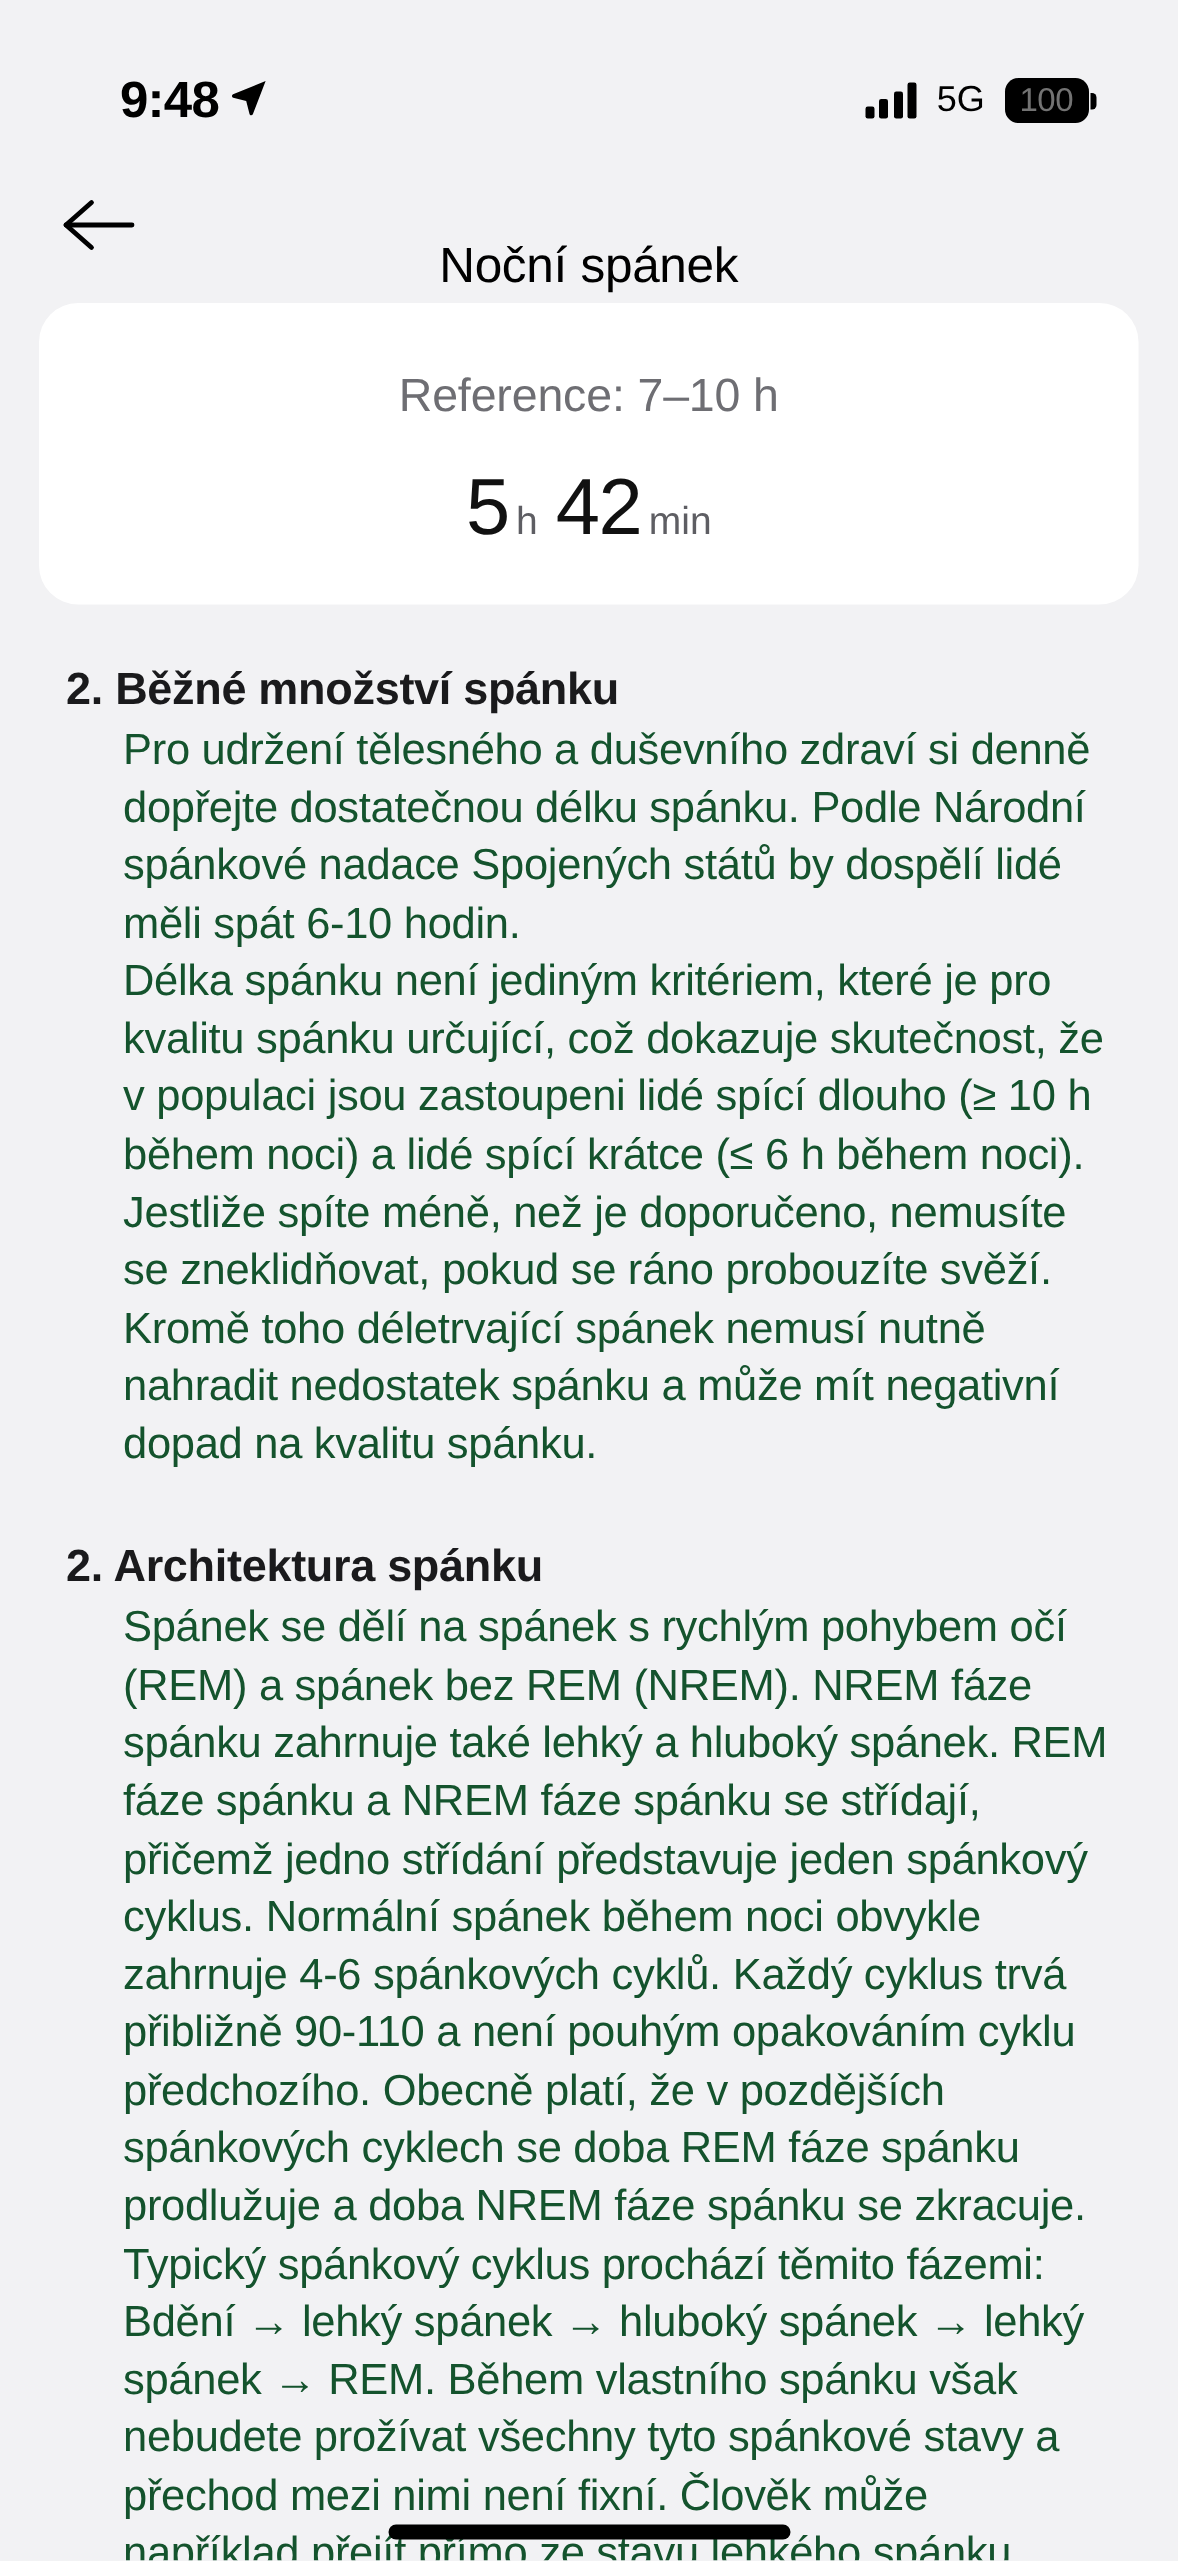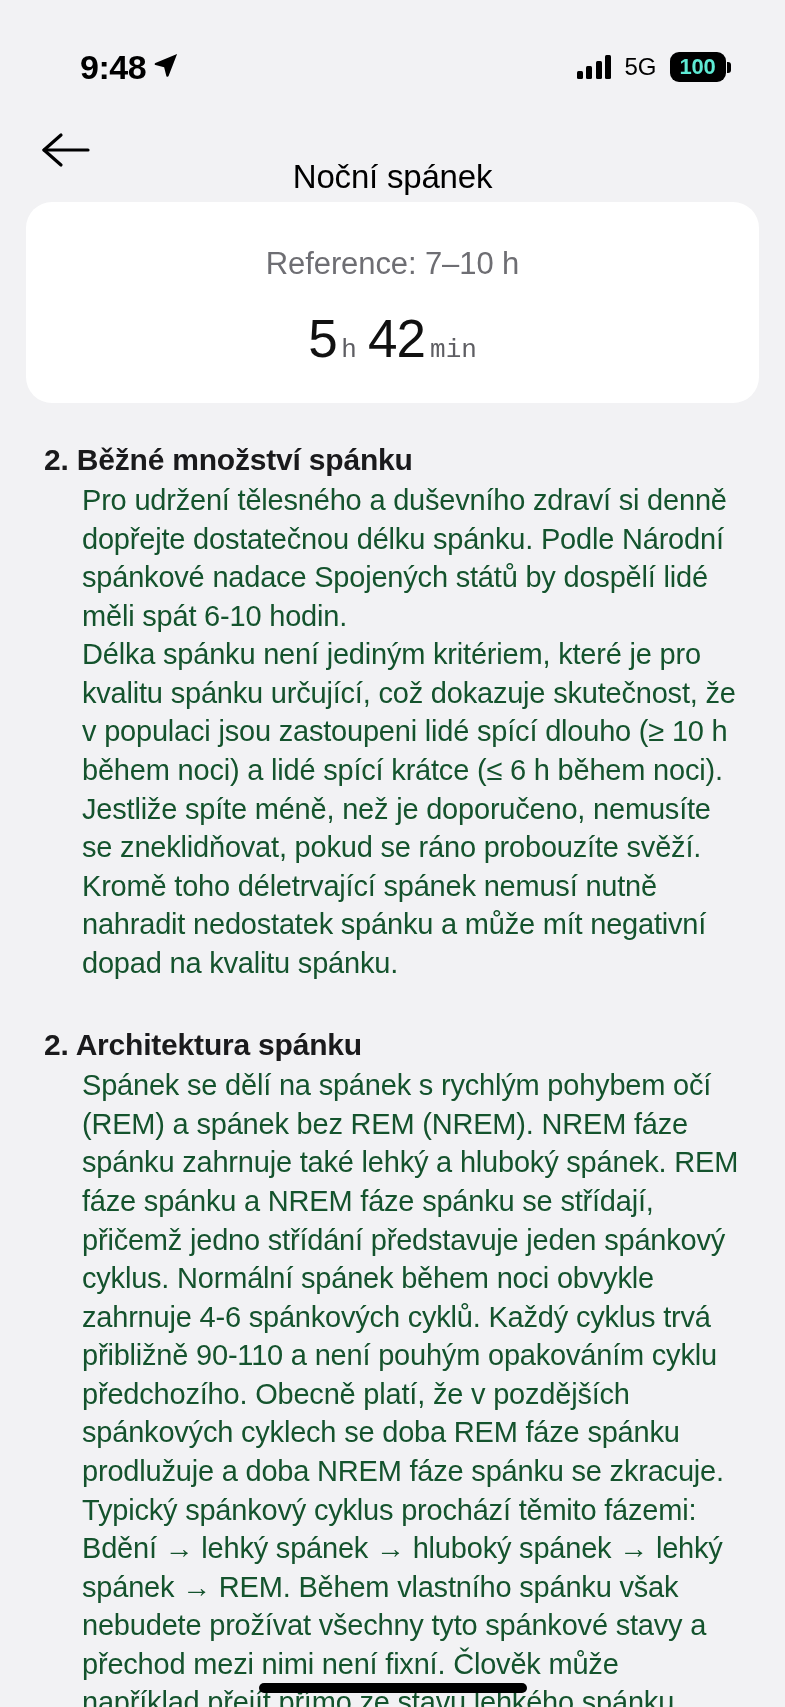--- a/index.html
+++ b/index.html
@@ -68,30 +68,30 @@
     font-weight: 500;
     letter-spacing: 0px;
     line-height: 1;
   }
   .battery-wrap {
     display: flex;
     align-items: center;
   }
   .battery-pill {
     background: #000;
-    color: #5eead4;
+    color: #737373;
     border-radius: 9px;
     height: 30px;
     min-width: 56px;
     padding: 0 7px;
     display: flex;
     align-items: center;
     justify-content: center;
     font-size: 22px;
-    font-weight: bold;
+    font-weight: normal;
     letter-spacing: -0.3px;
   }
   .battery-nub {
     width: 4px;
     height: 11px;
     background: #000;
     border-radius: 0 3px 3px 0;
     margin-left: 1.5px;
   }
 
@@ -145,21 +145,21 @@
   .dur-num {
     font-size: 53px;
     font-weight: 400;
     letter-spacing: -1px;
   }
   .dur-unit {
     font-size: 26px;
     color: #5E5E63;
     margin: 0 12px 0 5px;
   }
-  .dur-unit.last { margin-right: 0; font-family: Liberation Mono, monospace; }
+  .dur-unit.last { margin-right: 0; }
   .badge-row {
     margin-top: 24px;
     display: flex;
     justify-content: center;
   }
   .badge {
     background: #F5B82E;
     color: #FFFFFF;
     font-size: 22px;
     padding: 4px 16px 6px 16px;

